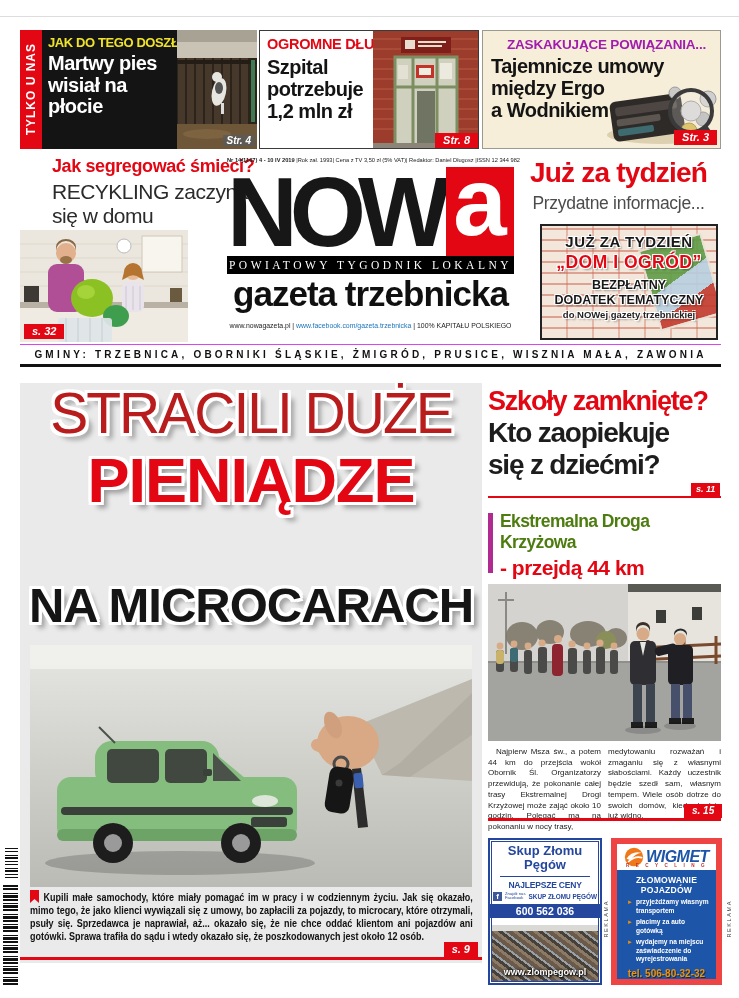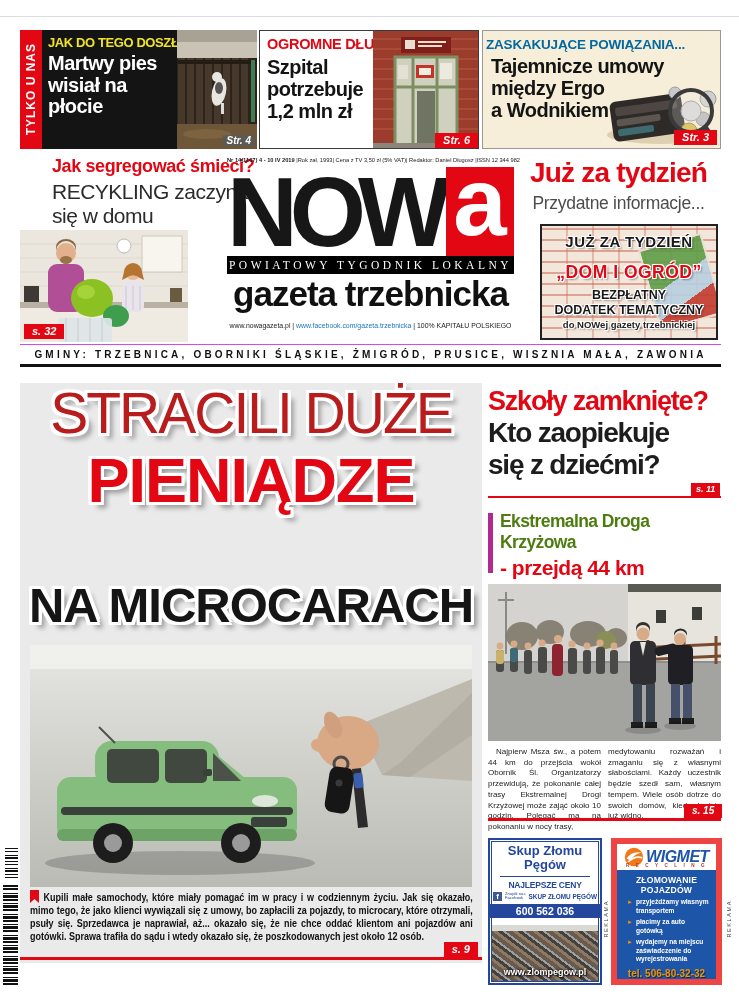--- a/index.html
+++ b/index.html
@@ -27,21 +27,21 @@
             font-size:10px; background:rgba(90,90,90,.85); padding:0 4px; }
 
   .teaser2 { left:259px; top:30px; width:220px; height:119px; background:#fff; border:1px solid #3a3a3a; }
   .t2-body { padding:5px 0 0 7px; }
   .t2-kicker { color:#e30613; font-size:14.5px; font-weight:600; letter-spacing:-0.3px; }
   .t2-title { color:#141414; font-weight:800; font-size:20px; line-height:1.1; margin-top:4px; letter-spacing:-0.5px; }
   .t2-photo { position:absolute; right:0; top:0; width:105px; height:117px; }
   .t2-ref { position:absolute; right:0; bottom:0; }
 
   .teaser3 { left:482px; top:30px; width:239px; height:119px; background:#f6eed8; border:1px solid #9a9a92; }
-  .t3-kicker { color:#0369a1; font-size:13.5px; font-weight:600; letter-spacing:-0.2px; padding:6px 0 0 3px; }
+  .t3-kicker { color:#a21caf; font-size:13.5px; font-weight:600; letter-spacing:-0.2px; padding:6px 0 0 24px; }
   .t3-title { color:#141414; font-weight:800; font-size:20px; line-height:1.1; margin-top:3px; padding-left:8px; letter-spacing:-0.5px; }
   .t3-photo { position:absolute; right:3px; bottom:3px; width:112px; height:62px; }
   .t3-ref { position:absolute; right:3px; bottom:3px; }
 
   
   .recy { left:20px; top:156px; width:205px;margin-left:32px; }
   .recy-kicker { color:#e30613; font-weight:800; font-size:18px; letter-spacing:-0.4px; }
   .recy-title { color:#2b2b2b; font-size:21px; font-weight:400; line-height:1.12; letter-spacing:-0.5px; margin-top:3px; }
   .recy-photo { left:20px; top:230px; width:168px; height:112px; }
   .recy-ref { left:24px; top:324px; }
@@ -65,21 +65,21 @@
   .nw-title { color:#e30613; font-weight:900; font-size:28px; letter-spacing:-0.8px; }
   .nw-sub { color:#4c4c4c; font-weight:300; font-size:17.5px; margin-top:4px; letter-spacing:-0.3px; }
   .brickad { left:540px; top:224px; width:178px; height:116px; border:2px solid #222; overflow:hidden;
              background-color:#f3e7dc;
              background-image:repeating-linear-gradient(0deg, rgba(205,105,85,.0) 0 9px, rgba(205,105,85,.55) 9px 11px),
                               repeating-linear-gradient(90deg, rgba(205,105,85,.0) 0 24px, rgba(205,105,85,.38) 24px 26px);
              text-align:center; }
   .mag { position:absolute; right:2px; top:14px; width:66px; height:84px; transform:rotate(-16deg);
          background:linear-gradient(160deg,#5f9c47 0 45%,#b8cfe0 45% 70%,#c23b2e 70%); border:2px solid #e8e2d6; opacity:.9; }
   .ba1 { font-weight:900; font-size:15px; color:#171717; margin-top:7px; position:relative; letter-spacing:0.5px; }
-  .ba2 { font-weight:900; font-size:17.5px; color:#e30613; margin-top:12px; position:relative; letter-spacing:0.5px; }
+  .ba2 { font-weight:900; font-size:17.5px; color:#e30613; margin-top:2px; position:relative; letter-spacing:0.5px; }
   .ba3 { font-weight:900; font-size:12.5px; color:#171717; margin-top:5px; position:relative;text-align:center; }
   .ba4 { font-weight:900; font-size:12.5px; color:#171717; margin-top:1px; position:relative; }
   .ba5 { font-weight:800; font-size:9.5px; color:#222; margin-top:2px; position:relative; }
 
   
   .gminy { left:20px; top:344px; width:701px; border-top:1px solid #d946ef; border-bottom:3px solid #111;
            text-align:center; font-size:10px; font-weight:700; letter-spacing:3.2px; color:#111;
            padding:4px 0 4px 0; }
 
   
@@ -240,21 +240,21 @@
       <rect x="28" y="6" width="50" height="16" fill="#7e1f1a"></rect>
       <rect x="32" y="9" width="10" height="9" fill="#e8ded0"></rect>
       <rect x="45" y="10" width="28" height="2" fill="#e8ded0"></rect>
       <rect x="45" y="14" width="24" height="2" fill="#e8ded0"></rect>
       <rect x="43" y="34" width="18" height="13" fill="#c4332a"></rect>
       <rect x="46" y="37" width="12" height="7" fill="#f1ece0"></rect>
       <rect x="67" y="32" width="12" height="16" fill="#eceadf"></rect>
       <rect x="25" y="34" width="10" height="14" fill="#e3e1d4"></rect>
       <rect y="112" width="105" height="5" fill="#8a8578"></rect>
     </svg>
-    <span class="pageref t2-ref">Str. 6</span>
+    <span class="pageref t2-ref">Str. 8</span>
   </div>
 
   <div class="abs teaser3">
     <div class="t3-kicker">ZASKAKUJĄCE POWIĄZANIA...</div>
     <div class="t3-title">
       <span>Tajemnicze umowy</span><br>
       <span>między Ergo</span><br>
       <span>a Wodnikiem</span>
     </div>
     <svg class="t3-photo" viewBox="0 0 112 62" preserveAspectRatio="none">

